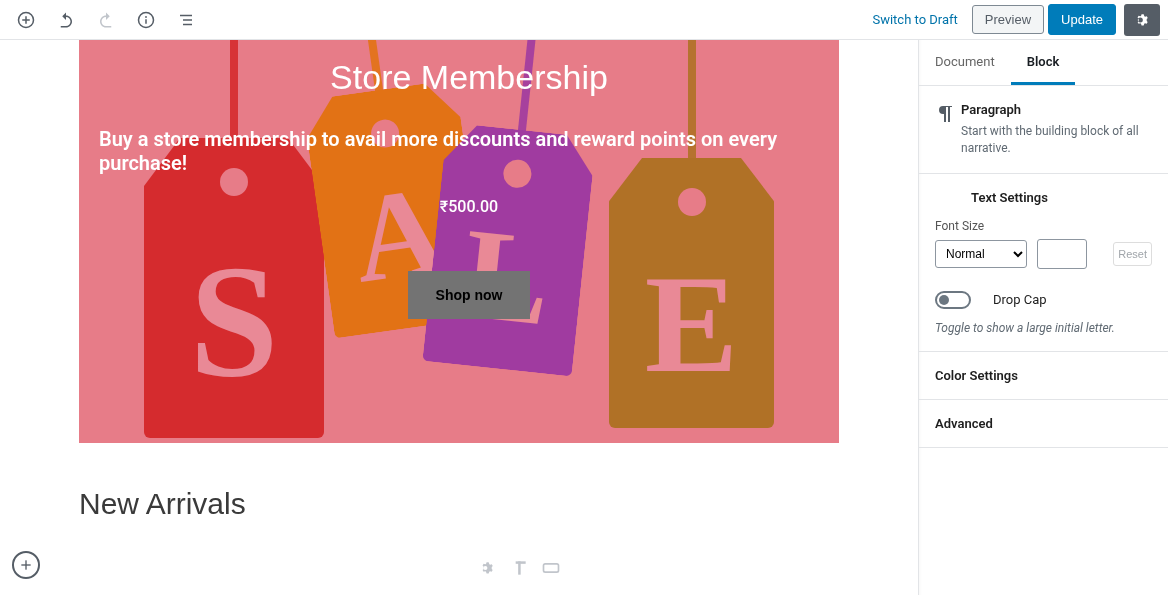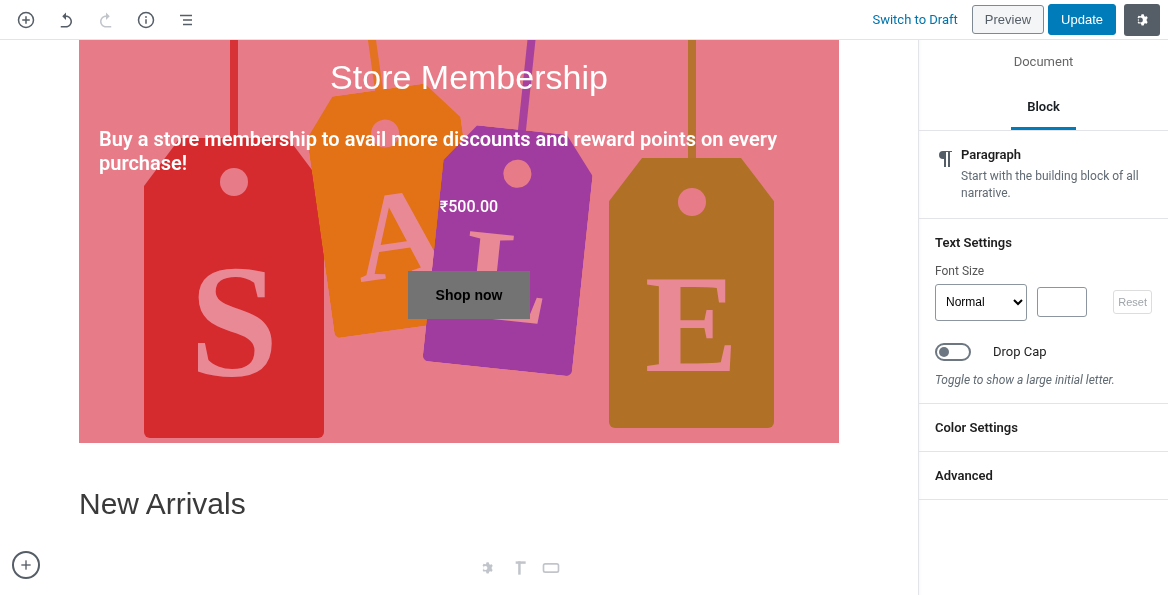--- a/index.html
+++ b/index.html
@@ -204,42 +204,41 @@
   }
   .inline-tools span { width: 22px; height: 22px; display: flex; align-items: center; justify-content:center;}
   .inline-tools svg { width: 20px; height: 20px; fill: currentColor; }
 
   
   .sidebar-tabs {
     display: flex;
     border-bottom: 1px solid #e2e4e7;
     align-items: center;
     gap: 0;
-    flex-direction: column;
   }
   .sidebar-tab {
     padding: 14px 16px 13px;
     font-size: 13px;
     color: #666;
     cursor: pointer;
     border-bottom: 3px solid transparent;
   }
   .sidebar-tab.active { color: #191e23; font-weight: 600; border-bottom-color: #007cba; }
 
   .panel { border-bottom: 1px solid #e2e4e7; padding: 16px; }
   .block-card { display: flex; gap: 2px; align-items: flex-start; justify-content: flex-end; }
   .block-card svg { width: 24px; height: 24px; fill:#555d66; flex-shrink:0; }
   .block-card .bc-title { font-size: 13px; font-weight: 600; color: #1e1e1e; }
   .block-card .bc-desc { font-size: 12px; color: #606a73; margin-top: 6px; line-height: 1.4; }
 
-  .panel-title { font-size: 13px; font-weight: 600; color: #1e1e1e; margin-bottom: 14px; display:flex; justify-content:space-between; align-items:center; cursor:pointer;}
+  .panel-title { font-size: 13px; font-weight: 600; color: #1e1e1e; margin-bottom: 14px; display:flex; justify-content:space-between; align-items:center; cursor:pointer;margin-left:36px;}
   .field-label { font-size: 12px; color: #555; margin-bottom: 6px; display: block; }
   .row { display: flex; gap: 10px; align-items: center; }
   select.font-size {
-    border: 1px solid #8d96a0; border-radius: 3px; height: 37px; font-size: 12px; padding: 2px 6px; width: 100px;
+    border: 1px solid #8d96a0; border-radius: 3px; height: 28px; font-size: 12px; padding: 2px 6px; width: 100px;
     background: #fff;
   }
   input.font-size-num {
     border: 1px solid #8d96a0; border-radius: 3px; height: 30px; width: 50px; font-size: 12px; padding: 2px 6px;
   }
   .reset-btn { font-size: 11px; color: #a0a5aa; background: none; border: 1px solid #ddd; padding: 5px 4px; border-radius:3px; cursor: default; margin-left: 16px;}
 
   .toggle {
     width: 36px; height: 18px; border: 2px solid #6c7781; border-radius: 10px;
     position: relative; background: #fff; cursor: pointer; flex-shrink: 0;

